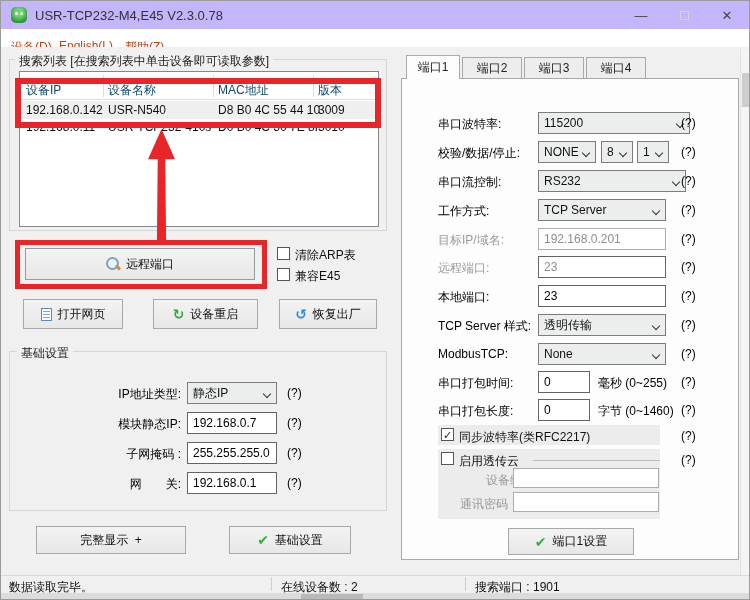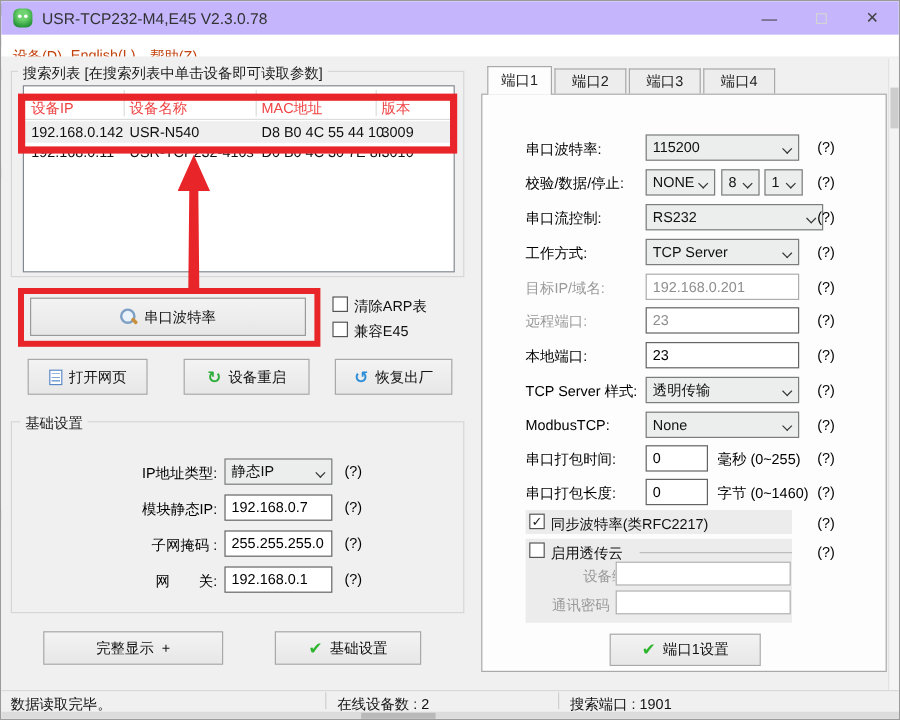--- a/index.html
+++ b/index.html
@@ -26,21 +26,21 @@
 
   
   .clutter { left:0; width:5px; background:#8a8a8a; }
 
   
   .groupbox { border:1px solid #d6d6d6; background:transparent; }
   .group-title { background:#f0f0f0; padding:0 4px; color:#1c1c1c; }
 
   
   #listbox { background:#fff; border:1px solid #828790; }
-  .lv-head { color:#ef4444; }
+  .lv-head { color:#0c4a6e; }
   .lv-sep { width:1px; background:#dcdcdc; }
   .lv-headline { height:1px; background:#dcdcdc; }
   #lv-row1 { background:#efefef; }
 
   
   .red-rect { border:6px solid #e8262a; background:transparent; z-index:30; }
   #red-rect-btn { border-width:5px; }
   #red-arrow { z-index:31; background:#e8262a;
      clip-path: polygon(50% 0, 100% 27%, 64% 27%, 67% 100%, 33% 100%, 36% 27%, 0 27%); }
 
@@ -147,21 +147,21 @@
   <div class="abs t" style="left:107px;top:119px;">USR-TCP232-410s</div>
   <div class="abs t" style="left:217px;top:119px;">D0 B0 4C 30 7E 8F</div>
   <div class="abs t" style="left:317px;top:119px;">3010</div>
 
   <div class="abs red-rect" style="left:14px;top:77px;width:366px;height:50px;"></div>
 
   <div class="abs" id="red-arrow" style="left:147px;top:128px;width:27px;height:112px;"></div>
 
   <div class="abs btn big" style="left:24px;top:247px;width:230px;height:32px;">
     <span class="mag"></span>
-    <span class="t">串口波特率</span>
+    <span class="t">远程端口</span>
   </div>
   <div class="abs red-rect" id="red-rect-btn" style="left:14px;top:239px;width:252px;height:49px;"></div>
 
   <div class="abs cb" style="left:276px;top:246px;"></div>
   <div class="abs t" style="left:294px;top:246px;">清除ARP表</div>
   <div class="abs cb" style="left:276px;top:267px;"></div>
   <div class="abs t" style="left:294px;top:267px;">兼容E45</div>
 
   <div class="abs btn" style="left:22px;top:298px;width:100px;height:30px;">
     <span class="doc"></span>
@@ -220,21 +220,21 @@
     </div>
   <div class="abs tab" style="left:523px;top:56px;width:60px;height:22px;">
       <span class="t">端口3</span>
     </div>
   <div class="abs tab" style="left:585px;top:56px;width:60px;height:22px;">
       <span class="t">端口4</span>
     </div>
   <div class="abs" id="port-body" style="left:400px;top:77px;width:338px;height:482px;"></div>
 
   <div class="abs lbl t" style="left:437px;top:115px;">串口波特率:</div>
-  <div class="abs combo" style="left:537px;top:111px;width:128px;">
+  <div class="abs combo" style="left:537px;top:111px;width:152px;">
       <span class="t">115200</span>
       <i class="chev"></i>
     </div>
   <div class="abs help t" style="left:680px;top:115px;">(?)</div>
 
   <div class="abs lbl t" style="left:437px;top:144px;">校验/数据/停止:</div>
   <div class="abs combo" style="left:537px;top:140px;width:58px;">
       <span class="t">NONE</span>
       <i class="chev"></i>
     </div>

